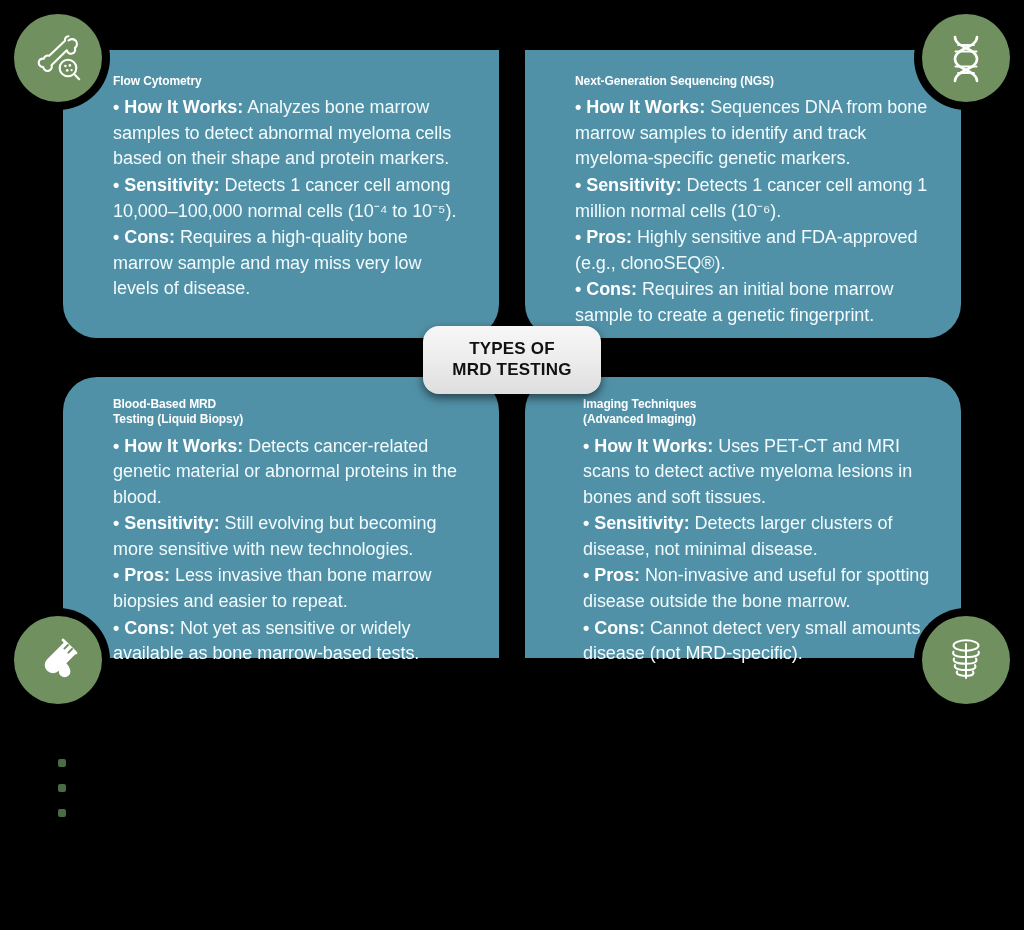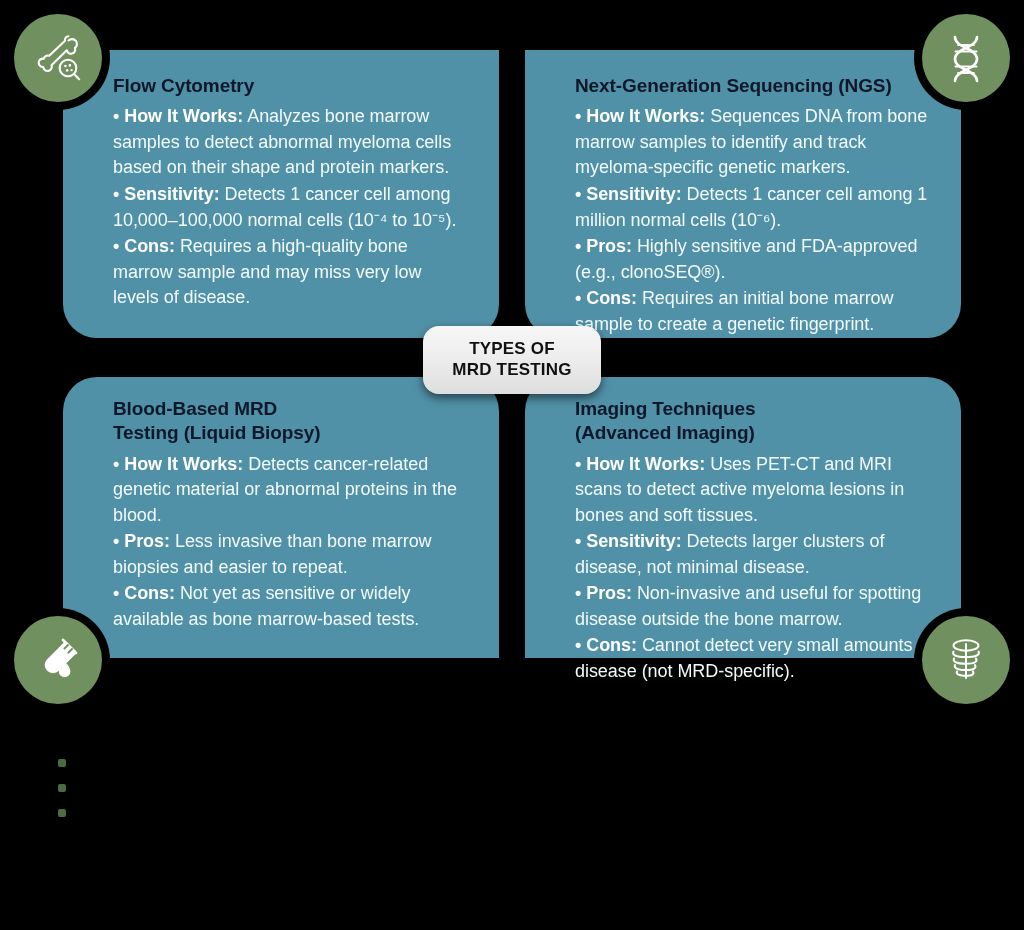--- a/index.html
+++ b/index.html
@@ -56,29 +56,29 @@
     position: absolute;
     left: 0; top: 0;
     width: 100%;
     height: 100%;
     box-sizing: border-box;
     padding: 24px 30px 10px 50px;
   }
   .card-tr .card-inner,
   .card-br .card-inner { padding-right: 28px; border-radius: 20px; }
   .card-bl .card-inner { padding-top: 20px; }
-  .card-br .card-inner { padding-top: 20px; }
+  .card-br .card-inner { padding-top: 20px; margin-left: 8px; }
 
   .card-title {
-    font-size: 19px;
+    font-size: 12px;
     font-weight: bold;
     line-height: 1.28;
     letter-spacing: -0.1px;
     margin: 0 0 6px 0;
-    color: #0f172a;
+    color: #ffffff;
   }
   .card-title .t2 { display: block; }
 
   .bullets { margin: 0; padding: 0; list-style: none; }
   .bullet {
     font-size: 18px;
     line-height: 1.42;
     color: #f2fbfd;
     margin: 0 0 1px 0;
     letter-spacing: -0.05px;
@@ -185,20 +185,21 @@
   </div>
 
   <div class="card card-bl">
     <div class="card-inner">
       <div class="card-title">
         <span>Blood-Based MRD</span>
         <span class="t2">Testing (Liquid Biopsy)</span>
       </div>
       <ul class="bullets">
         <li class="bullet"><span class="lbl">• How It Works:</span><span> Detects cancer-related genetic material or abnormal proteins in the blood.</span></li>
+        <li class="bullet"><span class="lbl">• Sensitivity:</span><span> Still evolving but becoming more sensitive with new technologies.</span></li>
         <li class="bullet"><span class="lbl">• Pros:</span><span> Less invasive than bone marrow biopsies and easier to repeat.</span></li>
         <li class="bullet"><span class="lbl">• Cons:</span><span> Not yet as sensitive or widely available as bone marrow-based tests.</span></li>
       </ul>
     </div>
   </div>
 
   <div class="card card-br">
     <div class="card-inner">
       <div class="card-title">
         <span>Imaging Techniques</span>

